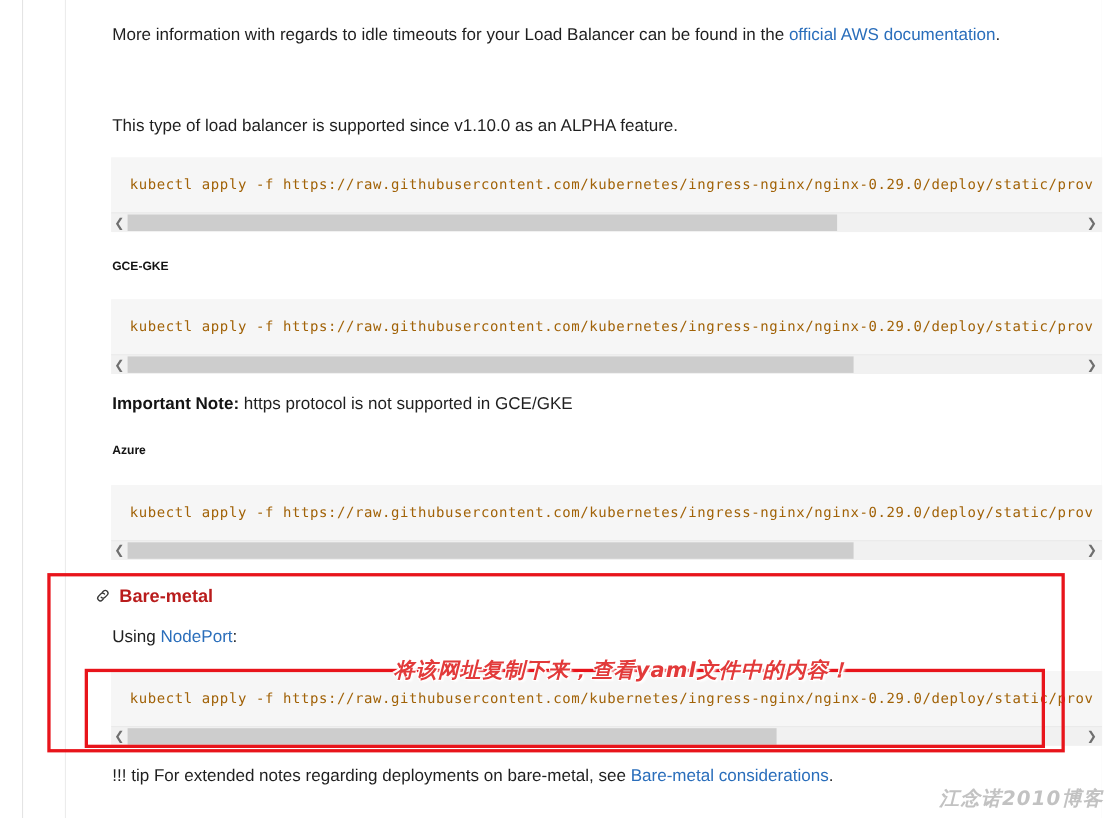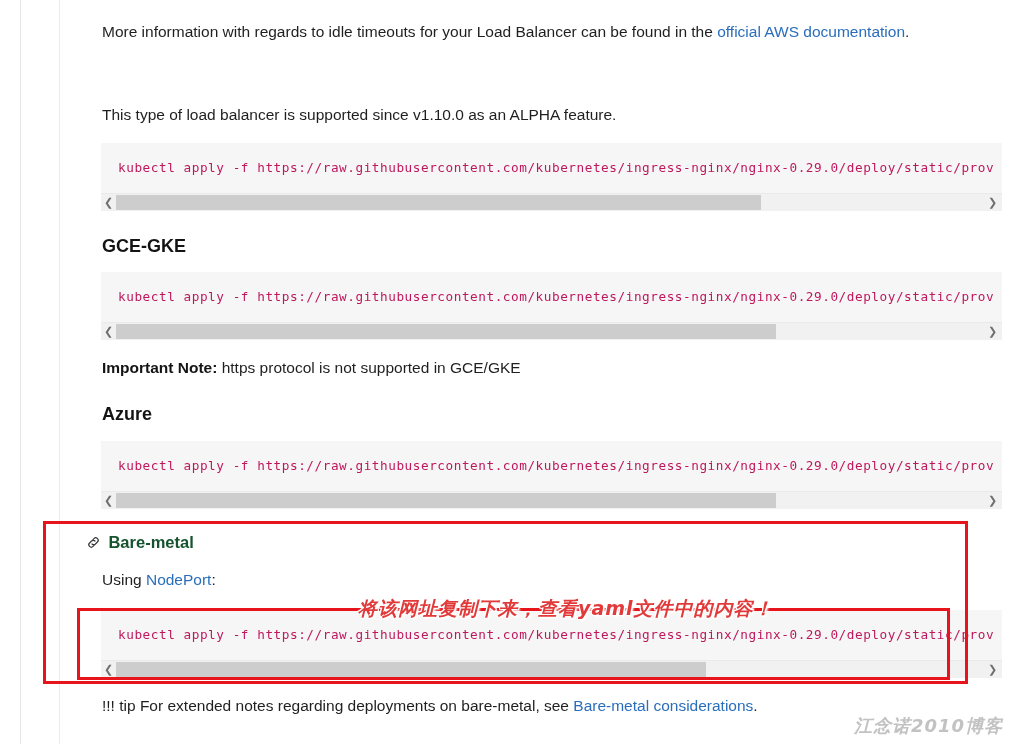--- a/index.html
+++ b/index.html
@@ -50,21 +50,21 @@
   .h-sub {
     position: absolute;
     font-size: 14.5px;
     font-weight: bold;
     color: #141414;
     white-space: nowrap;
     letter-spacing: 0.1px;
   }
   .h-big {
     position: absolute;
-    font-size: 18px;
+    font-size: 11px;
     font-weight: bold;
     color: #141414;
     white-space: nowrap;
   }
   a.link, .link {
     color: #2a6ebb;
     text-decoration: none;
   }
   .bold-inline { font-weight: bold; color: #141414; }
 
@@ -75,21 +75,21 @@
     box-sizing: border-box;
     overflow: hidden;
   }
   .codeline {
     position: absolute;
     left: 17px;
     top: 17px;
     font-family: "DejaVu Sans Mono", "Liberation Mono", monospace;
     font-size: 12.7px;
     letter-spacing: 0.55px;
-    color: #be185d;
+    color: #a16207;
     white-space: nowrap;
   }
   .scroll-track {
     position: absolute;
     left: 0;
     bottom: 0;
     height: 17px;
     width: 100%;
     background: #f1f1f1;
     border-top: 1px solid #eaeaea;
@@ -218,21 +218,21 @@
       </div>
     </div>
 
     <div style="position:absolute; left:26px; top:533px;">
       <span class="chain-icon" style="position:relative; display:inline-block; vertical-align:-2px;">
         <svg width="15" height="15" viewBox="0 0 16 16" fill="none" stroke="#3a3a3a" stroke-width="1.3" stroke-linecap="round">
           <path d="M6.4 9.6a2.6 2.6 0 0 0 3.7 0l2.1-2.1a2.6 2.6 0 0 0-3.7-3.7l-1.1 1.1"></path>
           <path d="M9.6 6.4a2.6 2.6 0 0 0-3.7 0L3.8 8.5a2.6 2.6 0 0 0 3.7 3.7l1.1-1.1"></path>
         </svg>
       </span>
-      <span style="font-size:16.5px; font-weight:bold; color:#14532d; margin-left:3px;">Bare-metal</span>
+      <span style="font-size:16.5px; font-weight:bold; color:#b91c1c; margin-left:3px;">Bare-metal</span>
     </div>
 
     <div class="para" style="left:42px; top:570px;text-align:center;">
       <span>Using </span><a class="link" href="#">NodePort</a><span>:</span>
     </div>
 
     <div class="codeblock" style="left:41px; top:610px; width:901px; height:68px;">
       <div class="codeline">kubectl apply -f https://raw.githubusercontent.com/kubernetes/ingress-nginx/nginx-0.29.0/deploy/static/prov</div>
       <div class="scroll-track">
         <div class="scroll-arrow left">❮</div>

